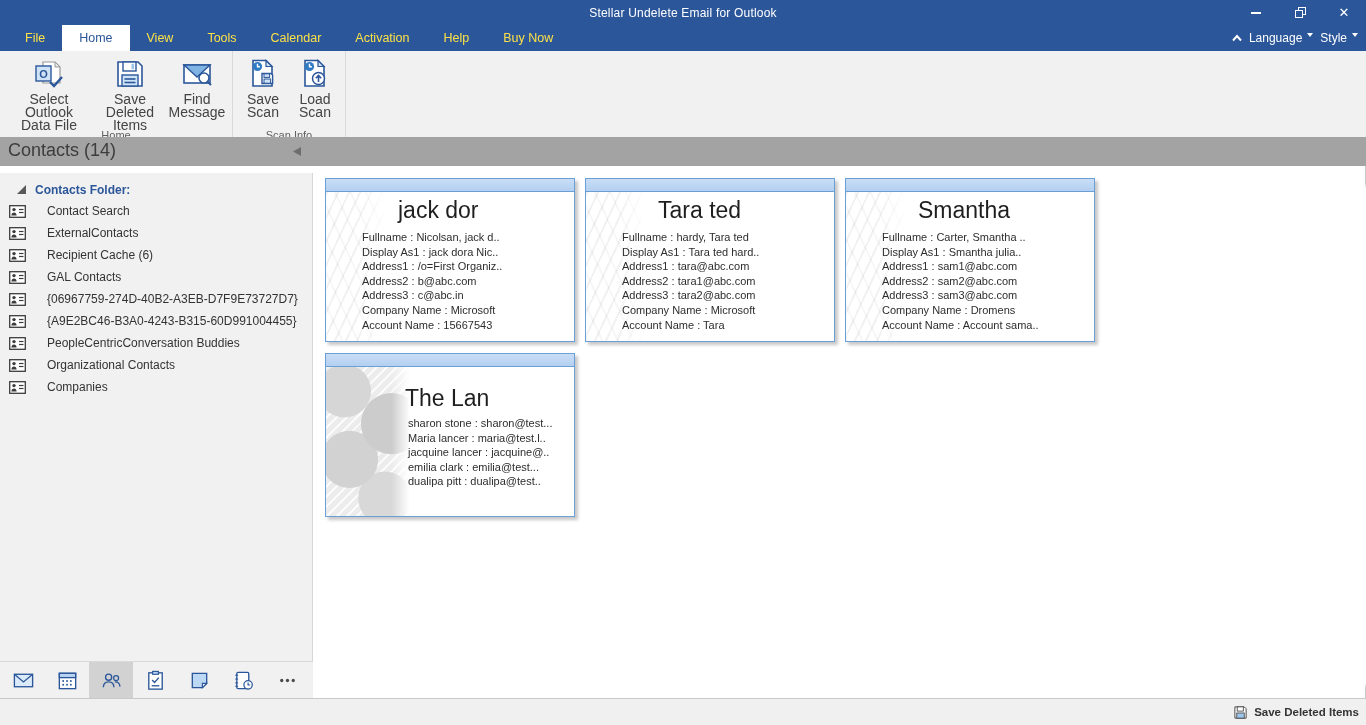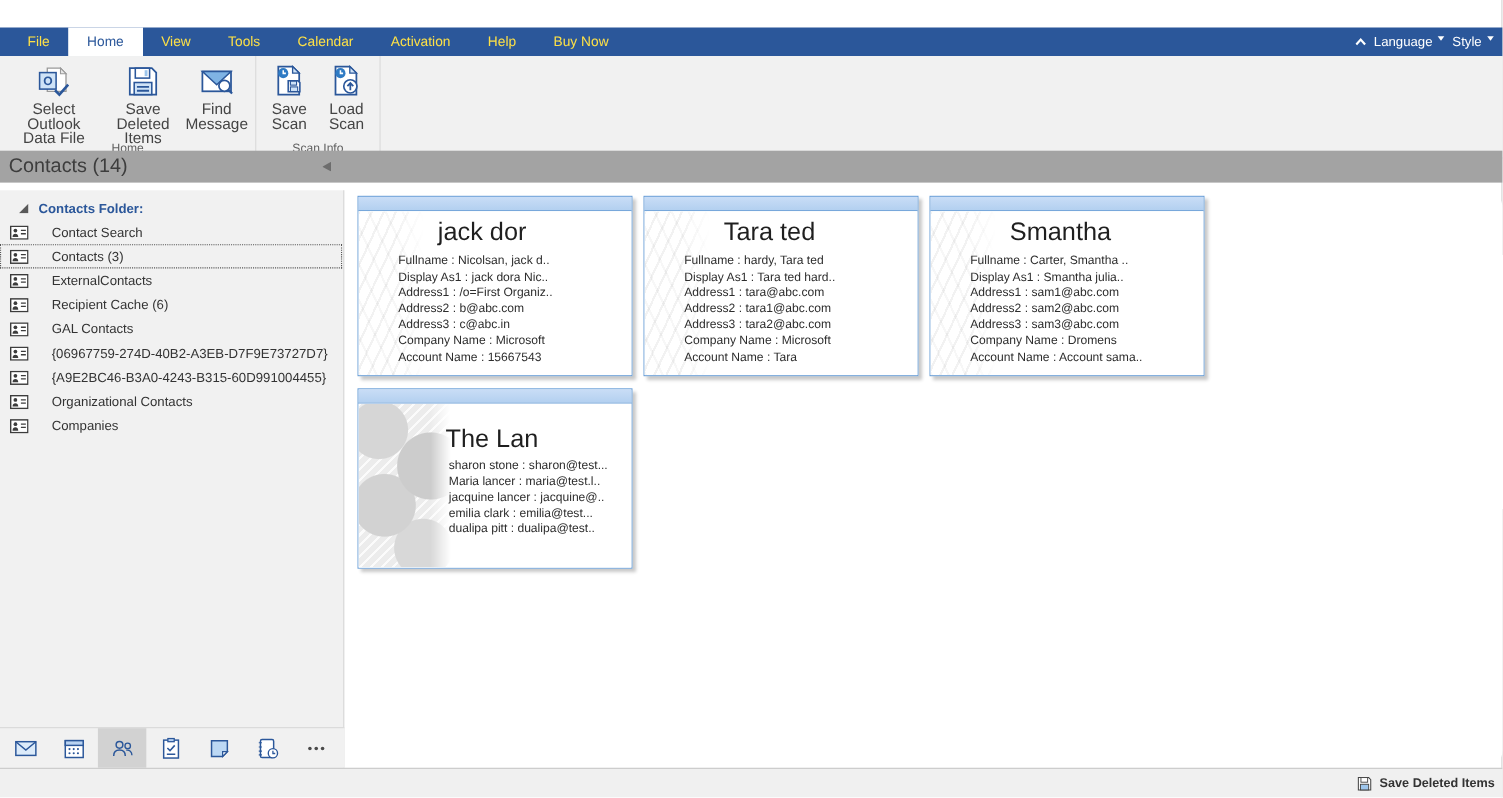--- a/index.html
+++ b/index.html
@@ -88,20 +88,37 @@
   
   .statusbar { position:absolute; left:0; bottom:0; width:1366px; height:27px; background:#f0f0f0; border-top:1px solid #c9c9c9; }
   .status-right { position:absolute; right:7px; top:0; height:26px; display:flex; align-items:center; gap:6px; cursor:pointer; }
   .status-right span { font-size:11.5px; font-weight:bold; color:#333; }
 </style>
 </head>
 <body>
 
 <div class="app">
 
+  <div class="titlebar">
+    <div class="titlebar-title">Stellar Undelete Email for Outlook</div>
+    <div class="win-controls">
+      <div class="win-btn">
+          <span class="min-glyph"></span>
+        </div>
+      <div class="win-btn">
+        <span class="restore-glyph">
+            <span class="r1"></span>
+            <span class="r2"></span>
+          </span>
+      </div>
+      <div class="win-btn">
+          <span class="close-glyph">✕</span>
+        </div>
+    </div>
+  </div>
 
   <div class="menubar">
     <div class="tabs">
       <div class="tab">File</div>
       <div class="tab active">Home</div>
       <div class="tab">View</div>
       <div class="tab">Tools</div>
       <div class="tab">Calendar</div>
       <div class="tab">Activation</div>
       <div class="tab">Help</div>
@@ -200,30 +217,20 @@
       <div class="tree-item">
         <svg class="ci" viewBox="0 0 17 13">
             <rect x="0.7" y="0.7" width="15.6" height="11.6" fill="#fff" stroke="#3c3c3c" stroke-width="1.3"></rect>
             <circle cx="5" cy="4.6" r="1.7" fill="#3c3c3c"></circle>
             <path d="M2.4 10.5 c0-2 1.2-3 2.6-3 s2.6 1 2.6 3 z" fill="#3c3c3c"></path>
             <line x1="10" y1="4.5" x2="14.5" y2="4.5" stroke="#3c3c3c" stroke-width="1.2"></line>
             <line x1="10" y1="7.5" x2="14.5" y2="7.5" stroke="#3c3c3c" stroke-width="1.2"></line>
           </svg>
         <span class="tree-item-label">Contact Search</span>
       </div>
-      <div class="tree-item selected">
-        <svg class="ci" viewBox="0 0 17 13">
-            <rect x="0.7" y="0.7" width="15.6" height="11.6" fill="#fff" stroke="#3c3c3c" stroke-width="1.3"></rect>
-            <circle cx="5" cy="4.6" r="1.7" fill="#3c3c3c"></circle>
-            <path d="M2.4 10.5 c0-2 1.2-3 2.6-3 s2.6 1 2.6 3 z" fill="#3c3c3c"></path>
-            <line x1="10" y1="4.5" x2="14.5" y2="4.5" stroke="#3c3c3c" stroke-width="1.2"></line>
-            <line x1="10" y1="7.5" x2="14.5" y2="7.5" stroke="#3c3c3c" stroke-width="1.2"></line>
-          </svg>
-        <span class="tree-item-label">Contacts (3)</span>
-      </div>
       <div class="tree-item">
         <svg class="ci" viewBox="0 0 17 13">
             <rect x="0.7" y="0.7" width="15.6" height="11.6" fill="#fff" stroke="#3c3c3c" stroke-width="1.3"></rect>
             <circle cx="5" cy="4.6" r="1.7" fill="#3c3c3c"></circle>
             <path d="M2.4 10.5 c0-2 1.2-3 2.6-3 s2.6 1 2.6 3 z" fill="#3c3c3c"></path>
             <line x1="10" y1="4.5" x2="14.5" y2="4.5" stroke="#3c3c3c" stroke-width="1.2"></line>
             <line x1="10" y1="7.5" x2="14.5" y2="7.5" stroke="#3c3c3c" stroke-width="1.2"></line>
           </svg>
         <span class="tree-item-label">ExternalContacts</span>
       </div>
@@ -259,20 +266,30 @@
       </div>
       <div class="tree-item">
         <svg class="ci" viewBox="0 0 17 13">
             <rect x="0.7" y="0.7" width="15.6" height="11.6" fill="#fff" stroke="#3c3c3c" stroke-width="1.3"></rect>
             <circle cx="5" cy="4.6" r="1.7" fill="#3c3c3c"></circle>
             <path d="M2.4 10.5 c0-2 1.2-3 2.6-3 s2.6 1 2.6 3 z" fill="#3c3c3c"></path>
             <line x1="10" y1="4.5" x2="14.5" y2="4.5" stroke="#3c3c3c" stroke-width="1.2"></line>
             <line x1="10" y1="7.5" x2="14.5" y2="7.5" stroke="#3c3c3c" stroke-width="1.2"></line>
           </svg>
         <span class="tree-item-label">{A9E2BC46-B3A0-4243-B315-60D991004455}</span>
+      </div>
+      <div class="tree-item">
+        <svg class="ci" viewBox="0 0 17 13">
+            <rect x="0.7" y="0.7" width="15.6" height="11.6" fill="#fff" stroke="#3c3c3c" stroke-width="1.3"></rect>
+            <circle cx="5" cy="4.6" r="1.7" fill="#3c3c3c"></circle>
+            <path d="M2.4 10.5 c0-2 1.2-3 2.6-3 s2.6 1 2.6 3 z" fill="#3c3c3c"></path>
+            <line x1="10" y1="4.5" x2="14.5" y2="4.5" stroke="#3c3c3c" stroke-width="1.2"></line>
+            <line x1="10" y1="7.5" x2="14.5" y2="7.5" stroke="#3c3c3c" stroke-width="1.2"></line>
+          </svg>
+        <span class="tree-item-label">PeopleCentricConversation Buddies</span>
       </div>
       <div class="tree-item">
         <svg class="ci" viewBox="0 0 17 13">
             <rect x="0.7" y="0.7" width="15.6" height="11.6" fill="#fff" stroke="#3c3c3c" stroke-width="1.3"></rect>
             <circle cx="5" cy="4.6" r="1.7" fill="#3c3c3c"></circle>
             <path d="M2.4 10.5 c0-2 1.2-3 2.6-3 s2.6 1 2.6 3 z" fill="#3c3c3c"></path>
             <line x1="10" y1="4.5" x2="14.5" y2="4.5" stroke="#3c3c3c" stroke-width="1.2"></line>
             <line x1="10" y1="7.5" x2="14.5" y2="7.5" stroke="#3c3c3c" stroke-width="1.2"></line>
           </svg>
         <span class="tree-item-label">Organizational Contacts</span>

